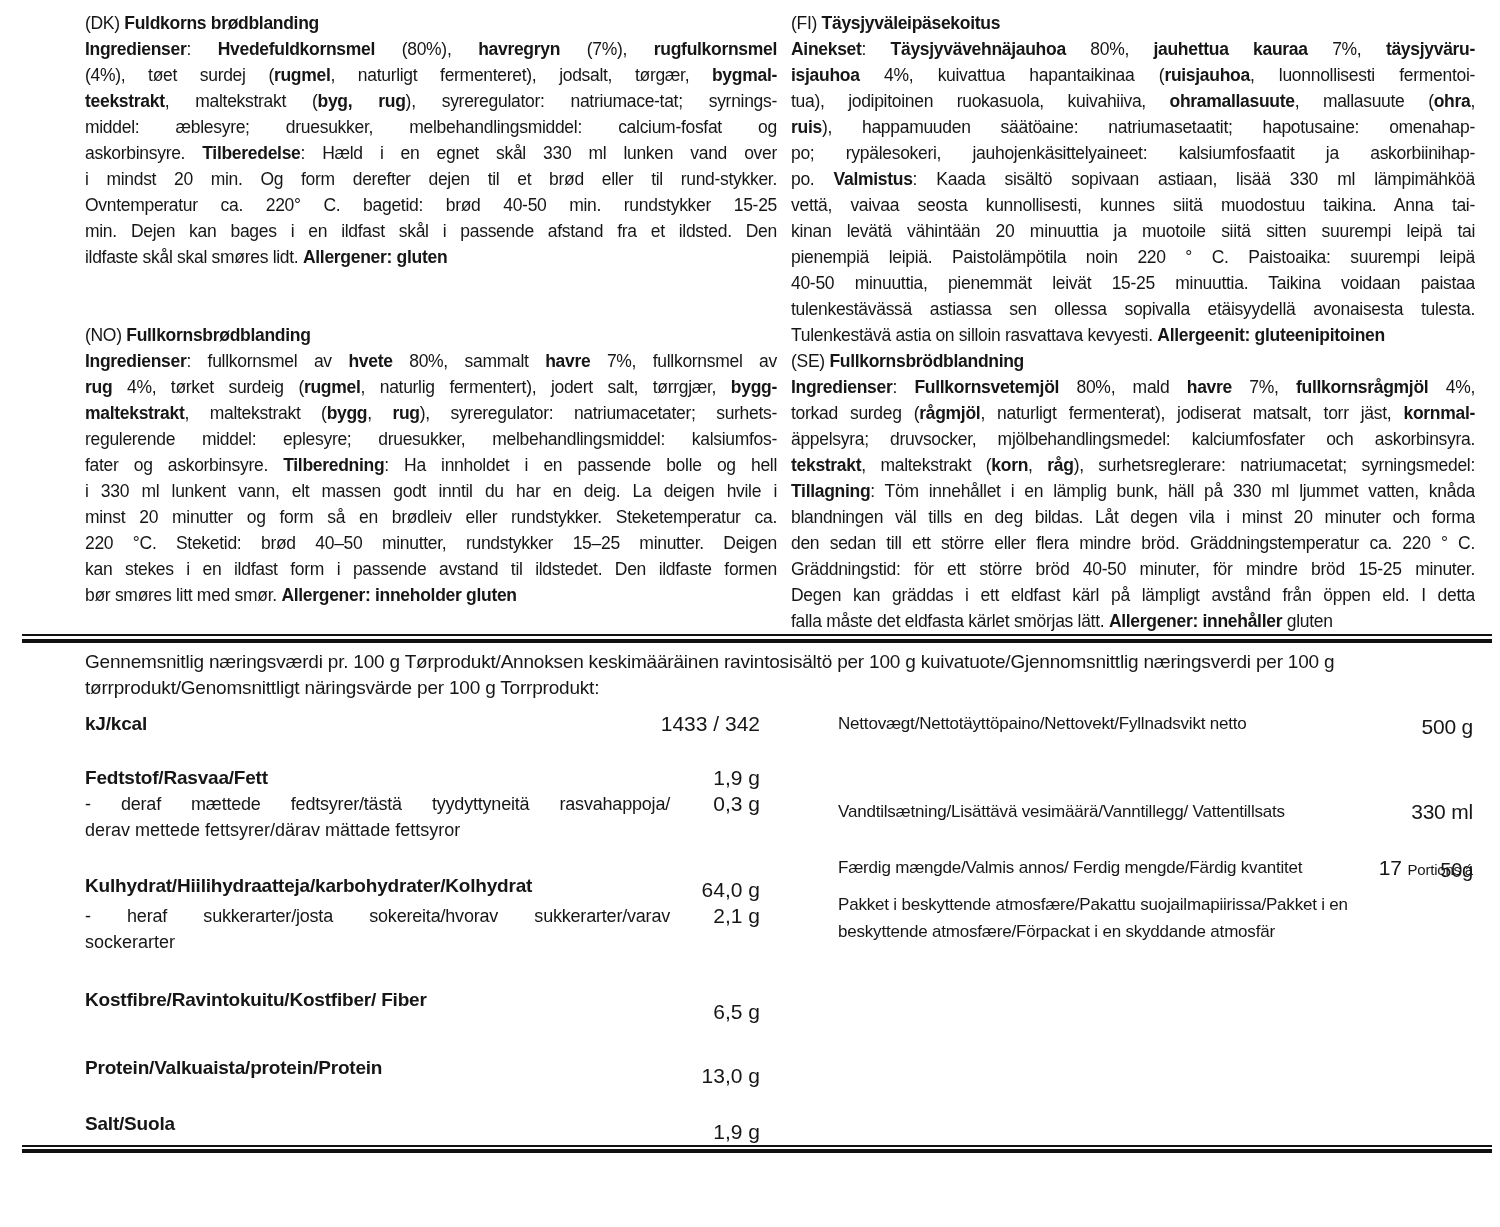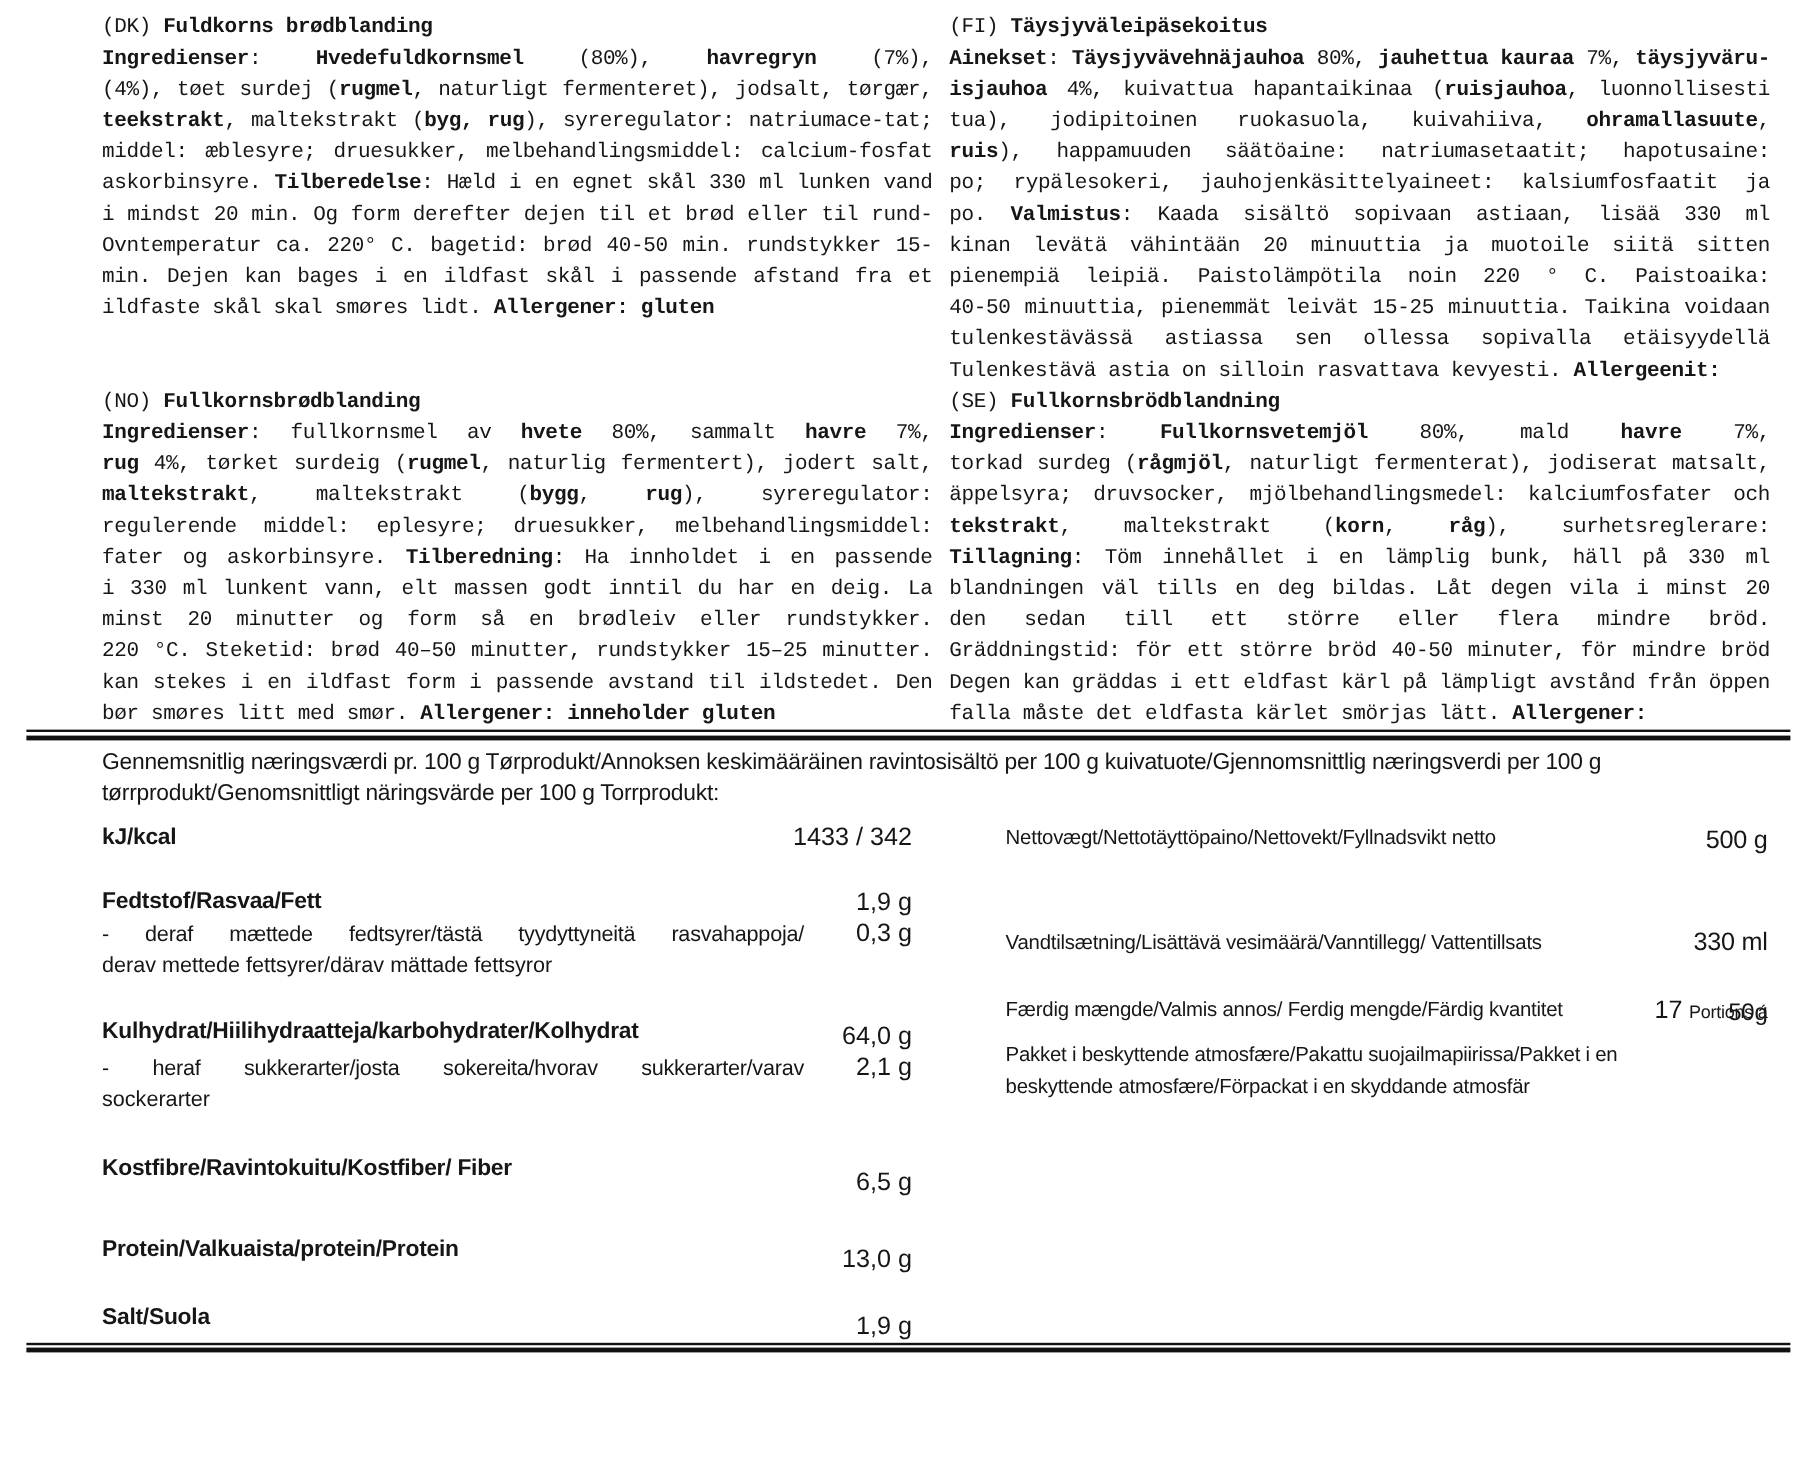--- a/index.html
+++ b/index.html
@@ -7,21 +7,21 @@
     width:1500px;height:1227px;background:#ffffff;color:#161616;
     font-family:"Liberation Sans", sans-serif;
     -webkit-font-smoothing:antialiased;overflow:hidden;
   }
   .page{position:relative;width:1500px;height:1227px;padding-top:10px;box-sizing:border-box;}
 
   
   .ing-grid{display:grid;grid-template-columns:692px 684px;column-gap:14px;margin-left:85px;}
   .ing-block{font-size:17.5px;letter-spacing:-0.3px;line-height:26px;}
   .gap-top{margin-top:52px;}
-  .tline{height:26px;text-align:justify;text-align-last:justify;white-space:normal;overflow:hidden;font-family:Liberation Mono, monospace;}
+  .tline{height:26px;text-align:justify;text-align-last:justify;white-space:normal;overflow:hidden;}
   .tline.noj{text-align:left;text-align-last:left;}
   .b{font-weight:bold;}
 
   
   .divider{margin-left:22px;width:1470px;height:3px;border-top:2px solid #111;border-bottom:4px solid #111;}
   .divider.bottom{height:2px;}
 
   
   .nut-header{margin-left:85px;margin-top:6px;width:1395px;font-size:19px;line-height:26px;letter-spacing:-0.2px;}
   .nut-grid{display:grid;grid-template-columns:675px 1fr;column-gap:78px;margin-left:85px;padding-right:27px;margin-top:10px;}
@@ -81,20 +81,21 @@
     </div>
     <div class="ing-col">
       <div class="ing-block">
           <div class="tline noj"><span>(FI) </span><span class="b">Täysjyväleipäsekoitus</span></div>
           <div class="tline"><span class="b">Ainekset</span><span>: </span><span class="b">Täysjyvävehnäjauhoa</span><span> 80%, </span><span class="b">jauhettua kauraa</span><span> 7%, </span><span class="b">täysjyväru-</span></div>
           <div class="tline"><span class="b">isjauhoa</span><span> 4%, kuivattua hapantaikinaa (</span><span class="b">ruisjauhoa</span><span>, luonnollisesti fermentoi-</span></div>
           <div class="tline"><span>tua), jodipitoinen ruokasuola, kuivahiiva, </span><span class="b">ohramallasuute</span><span>, mallasuute (</span><span class="b">ohra</span><span>,</span></div>
           <div class="tline"><span class="b">ruis</span><span>), happamuuden säätöaine: natriumasetaatit; hapotusaine: omenahap-</span></div>
           <div class="tline"><span>po; rypälesokeri, jauhojenkäsittelyaineet: kalsiumfosfaatit ja askorbiinihap-</span></div>
           <div class="tline"><span>po. </span><span class="b">Valmistus</span><span>: Kaada sisältö sopivaan astiaan, lisää 330 ml lämpimähköä</span></div>
+          <div class="tline"><span>vettä, vaivaa seosta kunnollisesti, kunnes siitä muodostuu taikina. Anna tai-</span></div>
           <div class="tline"><span>kinan levätä vähintään 20 minuuttia ja muotoile siitä sitten suurempi leipä tai</span></div>
           <div class="tline"><span>pienempiä leipiä. Paistolämpötila noin 220 ° C. Paistoaika: suurempi leipä</span></div>
           <div class="tline"><span>40-50 minuuttia, pienemmät leivät 15-25 minuuttia. Taikina voidaan paistaa</span></div>
           <div class="tline"><span>tulenkestävässä astiassa sen ollessa sopivalla etäisyydellä avonaisesta tulesta.</span></div>
           <div class="tline noj"><span>Tulenkestävä astia on silloin rasvattava kevyesti. </span><span class="b">Allergeenit: gluteenipitoinen</span></div>
         </div>
       <div class="ing-block">
           <div class="tline noj"><span>(SE) </span><span class="b">Fullkornsbrödblandning</span></div>
           <div class="tline"><span class="b">Ingredienser</span><span>: </span><span class="b">Fullkornsvetemjöl</span><span> 80%, mald </span><span class="b">havre</span><span> 7%, </span><span class="b">fullkornsrågmjöl</span><span> 4%,</span></div>
           <div class="tline"><span>torkad surdeg (</span><span class="b">rågmjöl</span><span>, naturligt fermenterat), jodiserat matsalt, torr jäst, </span><span class="b">kornmal-</span></div>

